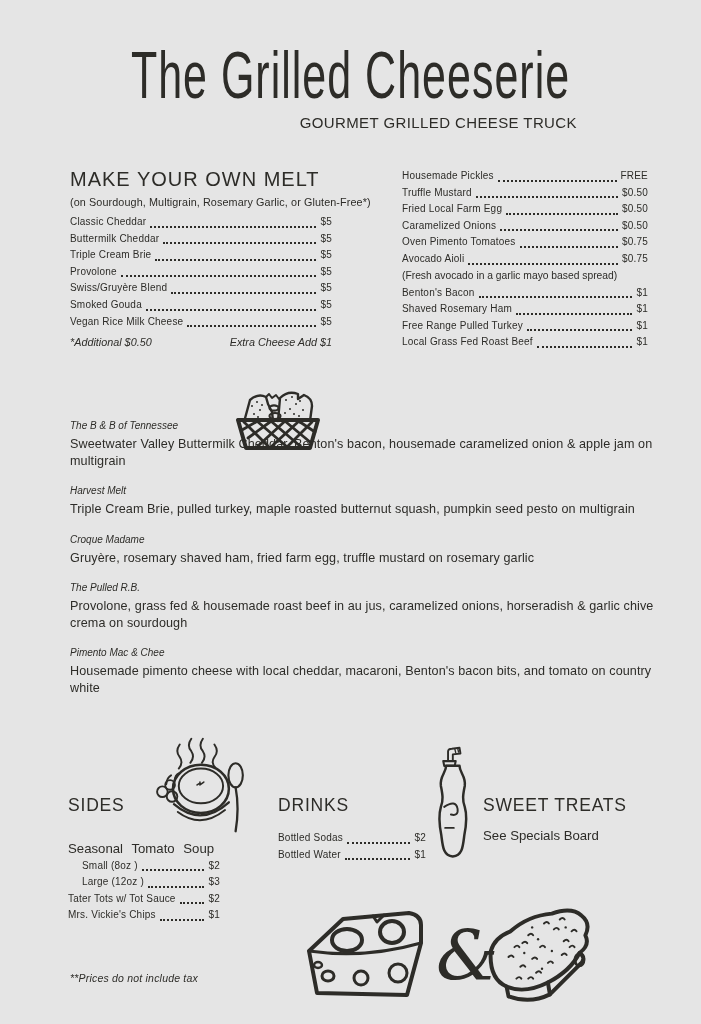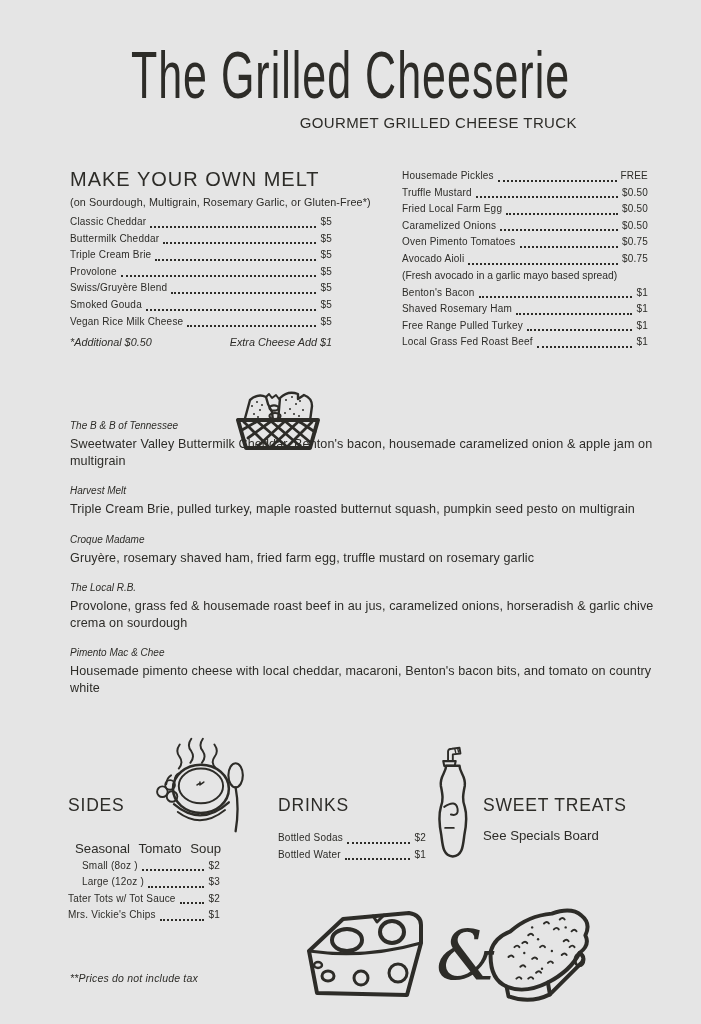--- a/index.html
+++ b/index.html
@@ -35,21 +35,21 @@
   .col-additions{position:absolute; left:402px; top:168px; width:246px;}
   .addition-note{font-size:10.3px; line-height:13px; margin:1px 0 3px 0; white-space:nowrap;}
   
   .specialty{position:absolute; left:70px; top:417px; width:592px;}
   .specialty h2{margin:0 0 13px 0;}
   .melt{margin-bottom:13px;}
   .melt-name{font-style:italic; font-size:10px; line-height:17px; margin-bottom:2px; font-weight:400;}
   .melt-desc{font-size:12.6px; line-height:16.5px; letter-spacing:0.1px;}
   
   .sides{position:absolute; left:68px; top:795px; width:152px;}
-  .group-label{font-size:13.2px; line-height:16.5px; word-spacing:5px; white-space:nowrap;margin-left:7px;}
+  .group-label{font-size:13.2px; line-height:16.5px; word-spacing:5px; white-space:nowrap;}
   .drinks{position:absolute; left:278px; top:795px; width:148px;}
   .drinks .heading-md{margin-bottom:14px;}
   .sweets{position:absolute; left:483px; top:795px; width:170px;}
   .sweets .heading-md{margin-bottom:12px;}
   .sweets .note{font-size:13.2px;}
   .footer-note{position:absolute; left:70px; top:972px; font-size:10.5px; font-style:italic; letter-spacing:0.2px;}
   
   .icon{position:absolute;}
   .icon svg{display:block; width:100%; height:100%;}
   .basket-icon{left:228px; top:386px; width:100px; height:66px;}
@@ -218,21 +218,21 @@
     </div>
     <div class="melt">
       <div class="melt-name">Harvest Melt</div>
       <div class="melt-desc">Triple Cream Brie, pulled turkey, maple roasted butternut squash, pumpkin seed pesto on multigrain</div>
     </div>
     <div class="melt">
       <div class="melt-name">Croque Madame</div>
       <div class="melt-desc">Gruyère, rosemary shaved ham, fried farm egg, truffle mustard on rosemary garlic</div>
     </div>
     <div class="melt">
-      <div class="melt-name">The Local R.B.</div>
+      <div class="melt-name">The Pulled R.B.</div>
       <div class="melt-desc">Provolone, grass fed &amp; housemade roast beef in au jus, caramelized onions, horseradish &amp; garlic chive crema on sourdough</div>
     </div>
     <div class="melt">
       <div class="melt-name">Pimento Mac &amp; Chee</div>
       <div class="melt-desc">Housemade pimento cheese with local cheddar, macaroni, Benton's bacon bits, and tomato on country white</div>
     </div>
   </div>
 
   <div class="icon soup-icon">
     <svg viewBox="0 0 100 110" xmlns="http://www.w3.org/2000/svg">

